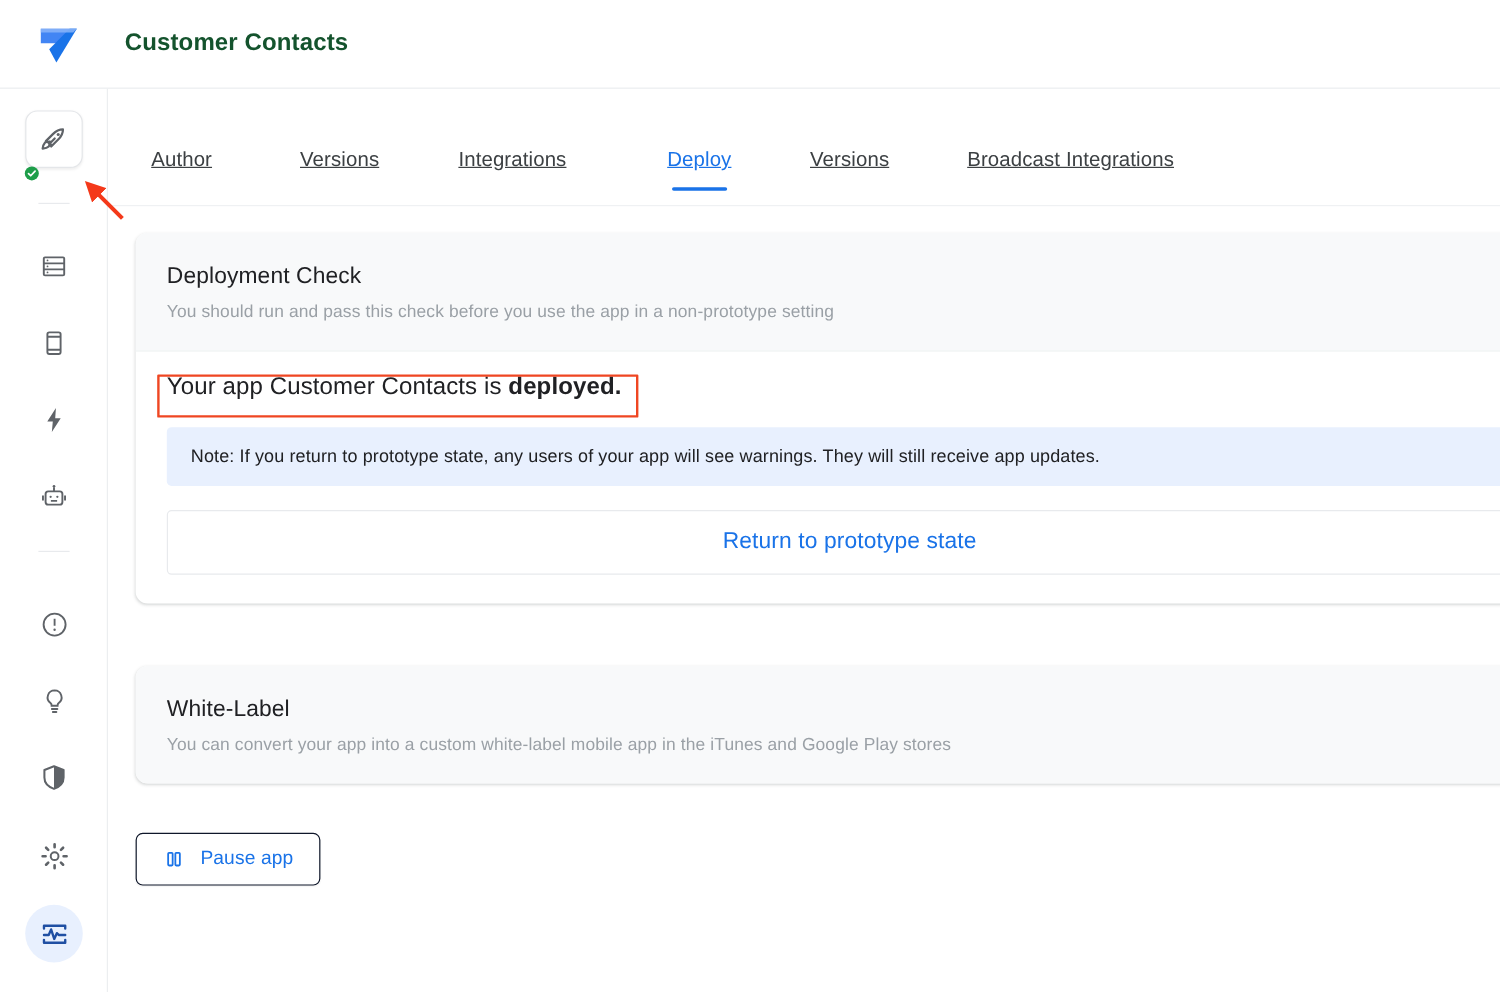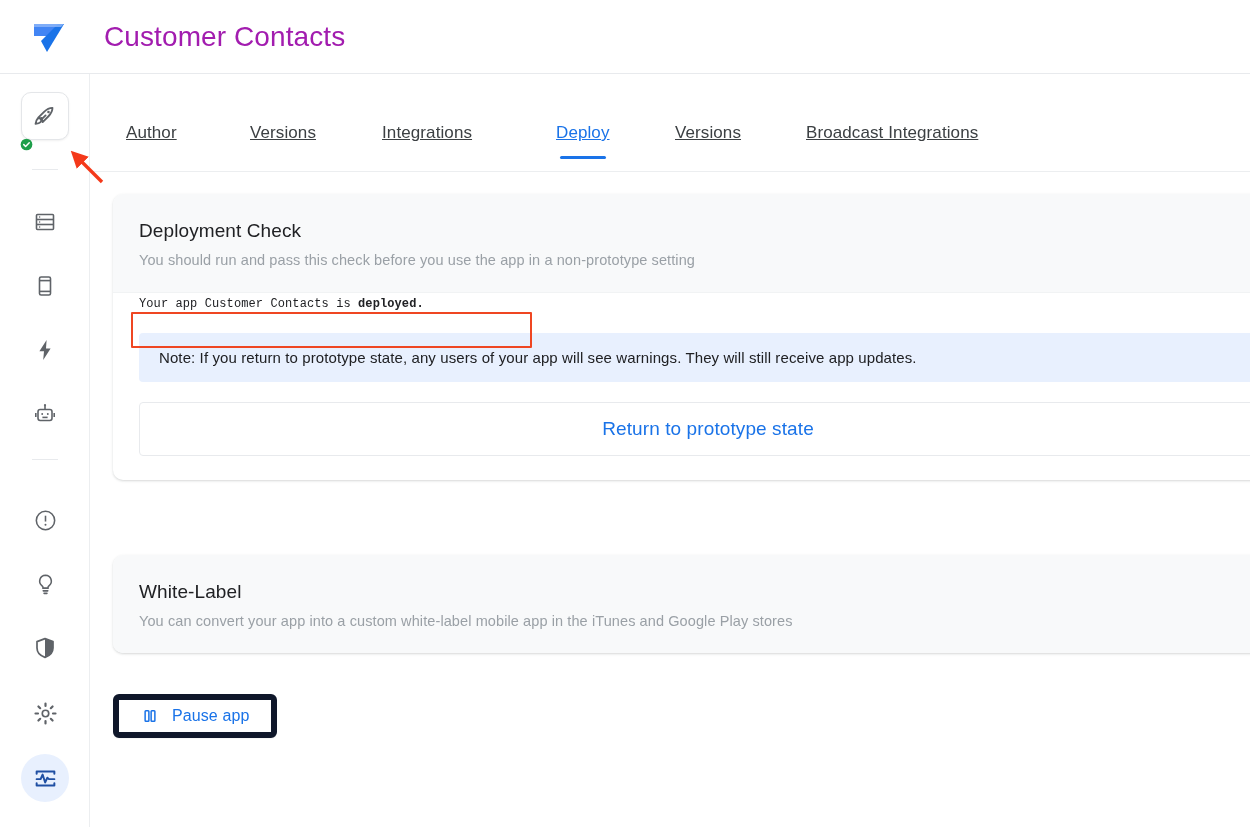--- a/index.html
+++ b/index.html
@@ -23,23 +23,23 @@
     display: flex;
     align-items: center;
   }
   #app-logo {
     margin-left: 26px;
     width: 46px; height: 46px;
     display: flex; align-items: center; justify-content: center;
   }
   #app-title {
     margin-left: 32px;
-    font-size: 28px;
-    font-weight: 400;
-    color: #a21caf;
+    font-size: 20px;
+    font-weight: 700;
+    color: #14532d;
     letter-spacing: 0.1px;
   }
 
   
   #rail {
     position: absolute;
     left: 0; top: 74px;
     width: 90px; height: 753px;
     background: #ffffff;
     border-right: 1px solid #eceef0;
@@ -135,25 +135,24 @@
   .card-sub {
     margin-top: 10px;
     font-size: 14.5px;
     color: #9aa0a6;
     letter-spacing: 0.1px;
   }
   .card-body { padding: 0 26px 24px 26px; }
 
   .status-line {
     display: inline-block;
-    margin: 3px 0 0 0;
-    font-size: 12px;
+    margin: 18px 0 0 0;
+    font-size: 20px;
     color: #202124;
     letter-spacing: 0.1px;
-    font-family: Liberation Mono, monospace;
   }
   .status-line b { font-weight: 700; }
 
   .note-box {
     margin-top: 22px;
     background: #e8f0fe;
     border-radius: 4px;
     padding: 16px 20px;
     font-size: 15px;
     color: #202124;
@@ -180,21 +179,21 @@
   
   #btn-row {
     position: absolute;
     left: 23px;
     top: 522px;
     display: flex;
     gap: 14px;
   }
   .flat-btn {
     height: 44px;
-    border: 6px solid #0f172a;
+    border: 1px solid #0f172a;
     border-radius: 6px;
     background: #fff;
     display: flex;
     align-items: center;
     gap: 13px;
     padding: 0 22px;
     cursor: pointer;
     box-shadow: 0 1px 1px rgba(60,64,67,0.05);
   }
   .flat-btn-label {

